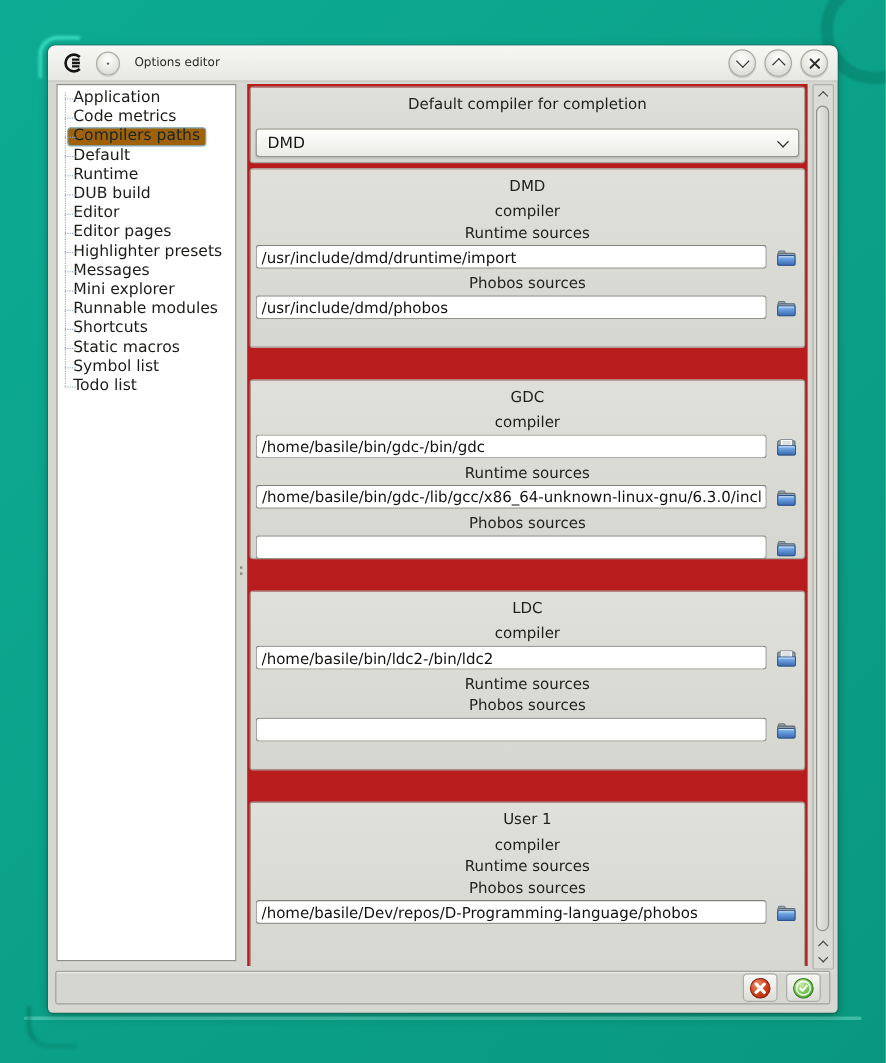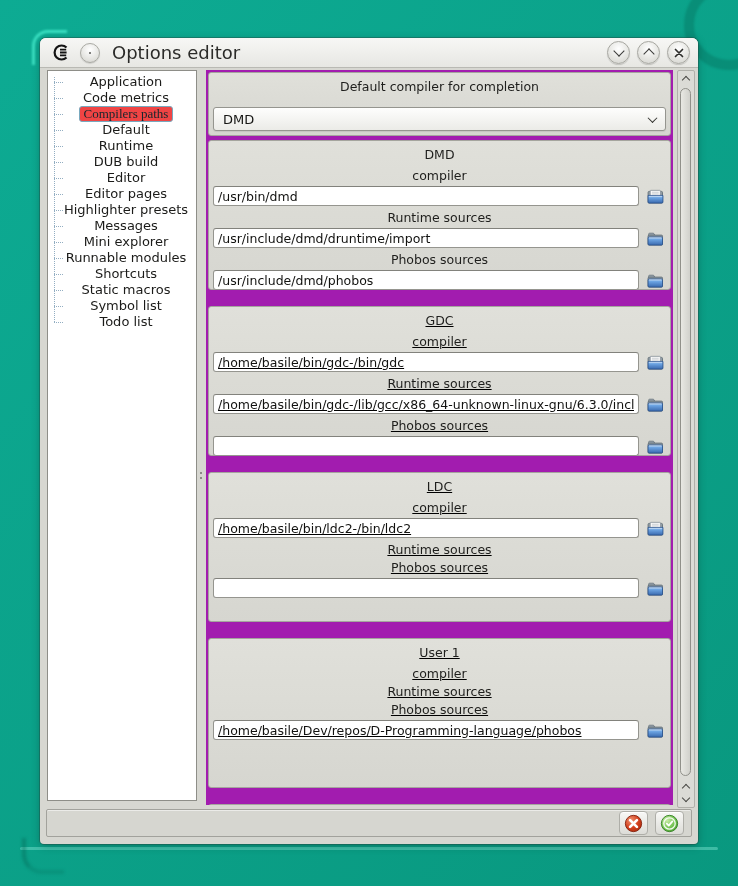--- a/index.html
+++ b/index.html
@@ -28,55 +28,55 @@
 
   .titlebar{position:absolute;left:0;top:0;width:658px;height:30px;box-sizing:border-box;
     background:linear-gradient(#f7f7f5,#e7e7e3);border-bottom:1px solid #b9b9b3;
     border-radius:6px 6px 0 0;display:flex;align-items:center;padding:0 8px;}
   .logo{display:flex;align-items:center;margin-left:4px;}
   .menu-btn{width:20px;height:20px;border-radius:50%;margin-left:9px;padding:0;cursor:default;
     background:radial-gradient(circle at 50% 32%,#ffffff,#e4e4e0 62%,#d0d0cb);
     border:1px solid #aaaaa4;box-shadow:0 1px 1px rgba(0,0,0,.12);
     display:flex;align-items:center;justify-content:center;}
   .menu-btn .dot{width:2px;height:2px;border-radius:50%;background:#5a5a56;}
-  .tb-title{margin-left:12px;font-size:18px;color:#2b2b29;}
+  .tb-title{margin-left:12px;font-size:10px;color:#2b2b29;}
   .win-btns{margin-left:auto;display:flex;gap:7px;align-items:center;}
   .wbtn{width:23px;height:23px;border-radius:50%;padding:0;cursor:default;
     background:radial-gradient(circle at 50% 32%,#ffffff,#e4e4e0 60%,#d1d1cc);
     border:1px solid #a7a7a1;box-shadow:0 1px 1px rgba(0,0,0,.16);
     display:flex;align-items:center;justify-content:center;}
   .tb-chev{display:block;width:7px;height:7px;border:solid #3a3a38;border-width:0 1.6px 1.6px 0;}
   .tb-chev.down{transform:rotate(45deg);margin-top:-3px;}
   .tb-chev.up{transform:rotate(-135deg);margin-top:3px;}
 
   
   .sidebar{position:absolute;left:7px;top:32px;width:150px;height:731px;box-sizing:border-box;
     background:#ffffff;border:1px solid #8e8e88;overflow:hidden;}
   .treelist{position:relative;padding-top:3px;font-size:13px;color:#1b1b19;}
   .treelist::before{content:"";position:absolute;left:6px;top:6px;height:245px;
     border-left:1px dotted #93aec2;}
-  .tree-item{position:relative;height:16px;line-height:16px;padding-left:12px;white-space:nowrap;cursor:default;text-align:center;}
+  .tree-item{position:relative;height:16px;line-height:16px;padding-left:12px;white-space:nowrap;cursor:default;}
   .tree-item::before{content:"";position:absolute;left:6px;top:8px;width:9px;border-top:1px dotted #93aec2;}
   .tree-label{display:inline-block;padding:0 4px;margin-left:-4px;line-height:14px;
     border:1px solid transparent;border-radius:3px;}
-  .tree-item.selected .tree-label{background:#ef4444;border-color:#78a9bf;color:#14262c;font-family:Liberation Serif, serif;}
+  .tree-item.selected .tree-label{background:#a16207;border-color:#78a9bf;color:#14262c;}
 
   .splitter{position:absolute;left:157px;top:32px;width:10px;height:731px;}
   .splitter::after{content:"";position:absolute;left:3px;top:402px;width:2px;height:2px;
     background:#8b8b85;box-shadow:0 5px 0 #8b8b85;}
 
   
   .main{position:absolute;left:166px;top:32px;width:467px;height:735px;box-sizing:border-box;
-    background:#a21caf;overflow:hidden;padding:0 2px;}
+    background:#b91c1c;overflow:hidden;padding:0 2px;}
   .group{box-sizing:border-box;border:1px solid #a5a59e;border-radius:3px;
     background:linear-gradient(#e0e0da,#d6d6d0);}
   .g-default{margin-top:2px;height:64px;}
   .g-dmd{margin-top:4px;}
   .g-std{height:150px;}
-  .g-gdc,.g-ldc,.g-user1,.g-user2{margin-top:16px;text-decoration:underline;}
+  .g-gdc,.g-ldc,.g-user1,.g-user2{margin-top:26px;}
   .g-user2{height:150px;}
   .grp-title{height:14px;margin-top:6px;text-align:center;font-size:12.5px;color:#1e1e1c;}
   .grp-label{height:13px;margin-top:5px;text-align:center;font-size:12.5px;color:#1e1e1c;line-height:13px;}
   .grp-label.first{margin-top:8px;}
   .row{display:flex;align-items:center;padding:0 4px;margin-top:4px;}
   .path-input{flex:1;height:20px;box-sizing:border-box;border:1px solid #95958f;border-top-color:#82827c;
     border-radius:3px;background:#fff;padding:0 4px;font-family:"DejaVu Sans","Liberation Sans",sans-serif;
     font-size:12.5px;color:#121210;outline:none;}
   .browse{width:22px;height:20px;margin-left:5px;padding:0;border:none;background:transparent;
     display:flex;align-items:center;justify-content:center;cursor:default;}
@@ -195,32 +195,20 @@
       <div class="grp-title">Default compiler for completion</div>
       <div class="combo">
         <span>DMD</span>
         <span class="combo-arrow"></span>
       </div>
     </section>
 
     <section class="group g-std g-dmd">
       <div class="grp-title">DMD</div>
       <div class="grp-label first">compiler</div>
-      <div class="row">
-        <input class="path-input" value="/usr/bin/dmd" style="">
-        <button class="browse">
-          <svg viewBox="0 0 16 14" width="17" height="15">
-            <rect x="1" y="2.2" width="13.6" height="11" rx="1" fill="#909ca6" stroke="#5f6b74" stroke-width="0.8"></rect>
-            <rect x="3" y="1.2" width="9.6" height="8.6" rx="0.6" fill="#fbfbfa" stroke="#8a949c" stroke-width="0.8"></rect>
-            <path d="M4.6 3 h6.4 M4.6 4.6 h6.4 M4.6 6.2 h4" stroke="#b9c0c6" stroke-width="0.7"></path>
-            <path d="M1 6 h14 v6.2 q0 1 -1 1 h-12 q-1 0 -1 -1 z" fill="url(#foldG)" stroke="#2c5590" stroke-width="0.8"></path>
-            <path d="M1.8 6.8 h12.4" stroke="rgba(255,255,255,0.5)" stroke-width="0.8"></path>
-          </svg>
-        </button>
-      </div>
       <div class="grp-label">Runtime sources</div>
       <div class="row">
         <input class="path-input" value="/usr/include/dmd/druntime/import" style="">
         <button class="browse">
           <svg viewBox="0 0 16 14" width="17" height="15">
             <path d="M1.5 4.5 V3 q0 -1 1 -1 h3.6 l1.4 2 z" fill="#9aa6b0" stroke="#6b7780" stroke-width="0.8"></path>
             <rect x="1" y="3.8" width="13.6" height="9.4" rx="1" fill="#909ca6" stroke="#5f6b74" stroke-width="0.8"></rect>
             <rect x="1" y="5.6" width="13.6" height="7.6" rx="1" fill="url(#foldG)" stroke="#2c5590" stroke-width="0.8"></rect>
             <path d="M2 6.4 h11.6" stroke="rgba(255,255,255,0.55)" stroke-width="0.8"></path>
           </svg>

